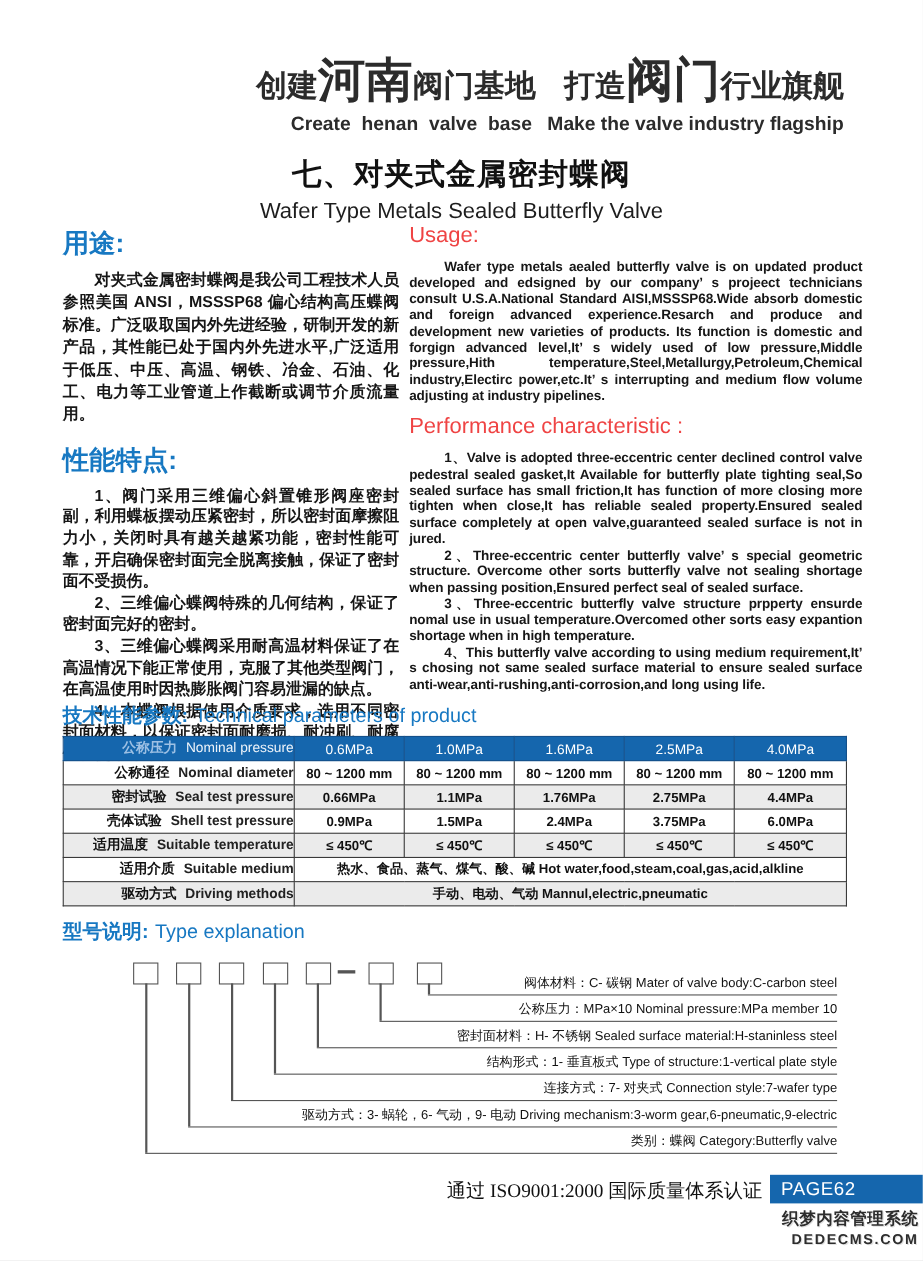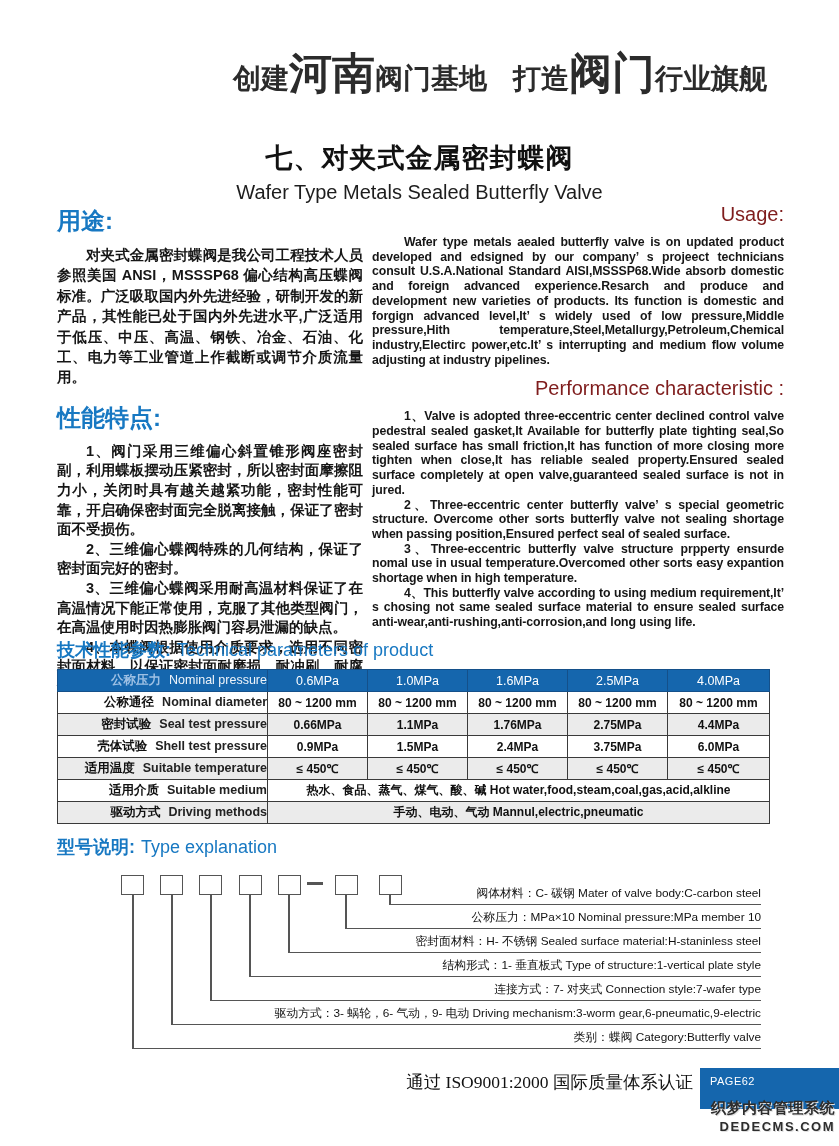--- a/index.html
+++ b/index.html
@@ -16,21 +16,21 @@
   .slogan-en .ws{word-spacing:5px;}
   .slogan-en .gap{display:inline-block;width:14px;}
   
   .title-block{position:absolute;top:140px;left:0;width:100%;text-align:center;}
   .title-cn{font-size:27px;font-weight:700;color:#111;letter-spacing:1px;}
   .title-en{font-size:20px;font-weight:400;color:#1d1d1d;margin-top:5px;}
   
   .col-left{position:absolute;left:57px;top:205px;width:306px;}
   .col-right{position:absolute;left:372px;top:203px;width:412px;}
   .h-cn{font-size:24px;font-weight:700;color:#1778c2;margin:0 0 8px 0;}
-  .h-en{font-size:20px;font-weight:400;color:#7f1d1d;margin:0 0 9px 0;text-align:right;}
+  .h-en{font-size:20px;font-weight:400;color:#ef4444;margin:0 0 9px 0;}
   .cn-body{font-size:14.5px;line-height:20.4px;font-weight:600;color:#161616;
            text-align:justify;text-indent:2em;margin:0;}
   .cn-item{font-size:14.5px;line-height:19.6px;font-weight:600;color:#161616;
            text-align:justify;text-indent:2em;margin:0;}
   .en-body{font-size:12.3px;line-height:14.7px;font-weight:700;letter-spacing:-0.1px;
            color:#161616;text-align:justify;text-indent:2.6em;margin:0;}
   .mt14{margin-top:14px;}
   .mt10{margin-top:10px;}
   
   .tech-heading{position:absolute;left:57px;top:638px;font-size:18px;color:#1778c2;white-space:nowrap;}
@@ -56,34 +56,35 @@
   .diagram{position:absolute;left:0;top:862px;width:839px;height:200px;}
   .tbox{position:absolute;top:13px;width:21px;height:18px;border:1.5px solid #555;background:#fff;}
   .dash{position:absolute;top:20px;left:307px;width:16px;height:2.5px;background:#555;}
   .vline{position:absolute;width:1.5px;background:#555;top:32px;}
   .tlabel{position:absolute;right:78px;border-bottom:1.5px solid #555;text-align:right;
           white-space:nowrap;font-size:11.8px;font-weight:400;color:#111;
           line-height:15px;padding-bottom:3px;}
   
   .footer-iso{position:absolute;top:1070px;right:146px;font-family:"Liberation Serif",serif;
               font-size:17.5px;color:#111;white-space:nowrap;}
-  .page-badge{position:absolute;top:1068px;left:700px;right:0;height:41px;background:#1566ad;
-              color:#fff;font-size:11px;line-height:26px;padding-left:10px;letter-spacing:0.5px;}
+  .page-badge{position:absolute;top:1068px;left:700px;right:0;height:26px;background:#1566ad;
+              color:#fff;font-size:17px;line-height:26px;padding-left:10px;letter-spacing:0.5px;}
   .watermark{position:absolute;top:1099px;right:4px;text-align:right;color:#2d2d2d;
              font-weight:700;text-shadow:1px 1px 0 #e0e0e0;}
   .watermark .l1{font-size:15px;letter-spacing:0.5px;}
   .watermark .l2{font-size:13px;letter-spacing:1.5px;margin-top:1px;}
 </style>
 </head>
 <body>
 
 <div class="page">
 
   <div class="slogan">
     <div class="slogan-cn"><span>创建</span><span class="big">河南</span><span>阀门基地</span><span class="gap"></span><span>打造</span><span class="big">阀门</span><span>行业旗舰</span></div>
+    <div class="slogan-en"><span class="ws">Create henan valve base</span><span class="gap"></span><span>Make the valve industry flagship</span></div>
   </div>
 
   <div class="title-block">
     <div class="title-cn">七、对夹式金属密封蝶阀</div>
     <div class="title-en">Wafer Type Metals Sealed Butterfly Valve</div>
   </div>
 
   <div class="col-left">
     <div class="h-cn">用途:</div>
     <p class="cn-body">对夹式金属密封蝶阀是我公司工程技术人员参照美国 ANSI，MSSSP68 偏心结构高压蝶阀标准。广泛吸取国内外先进经验，研制开发的新产品，其性能已处于国内外先进水平,广泛适用于低压、中压、高温、钢铁、冶金、石油、化工、电力等工业管道上作截断或调节介质流量用。</p>

